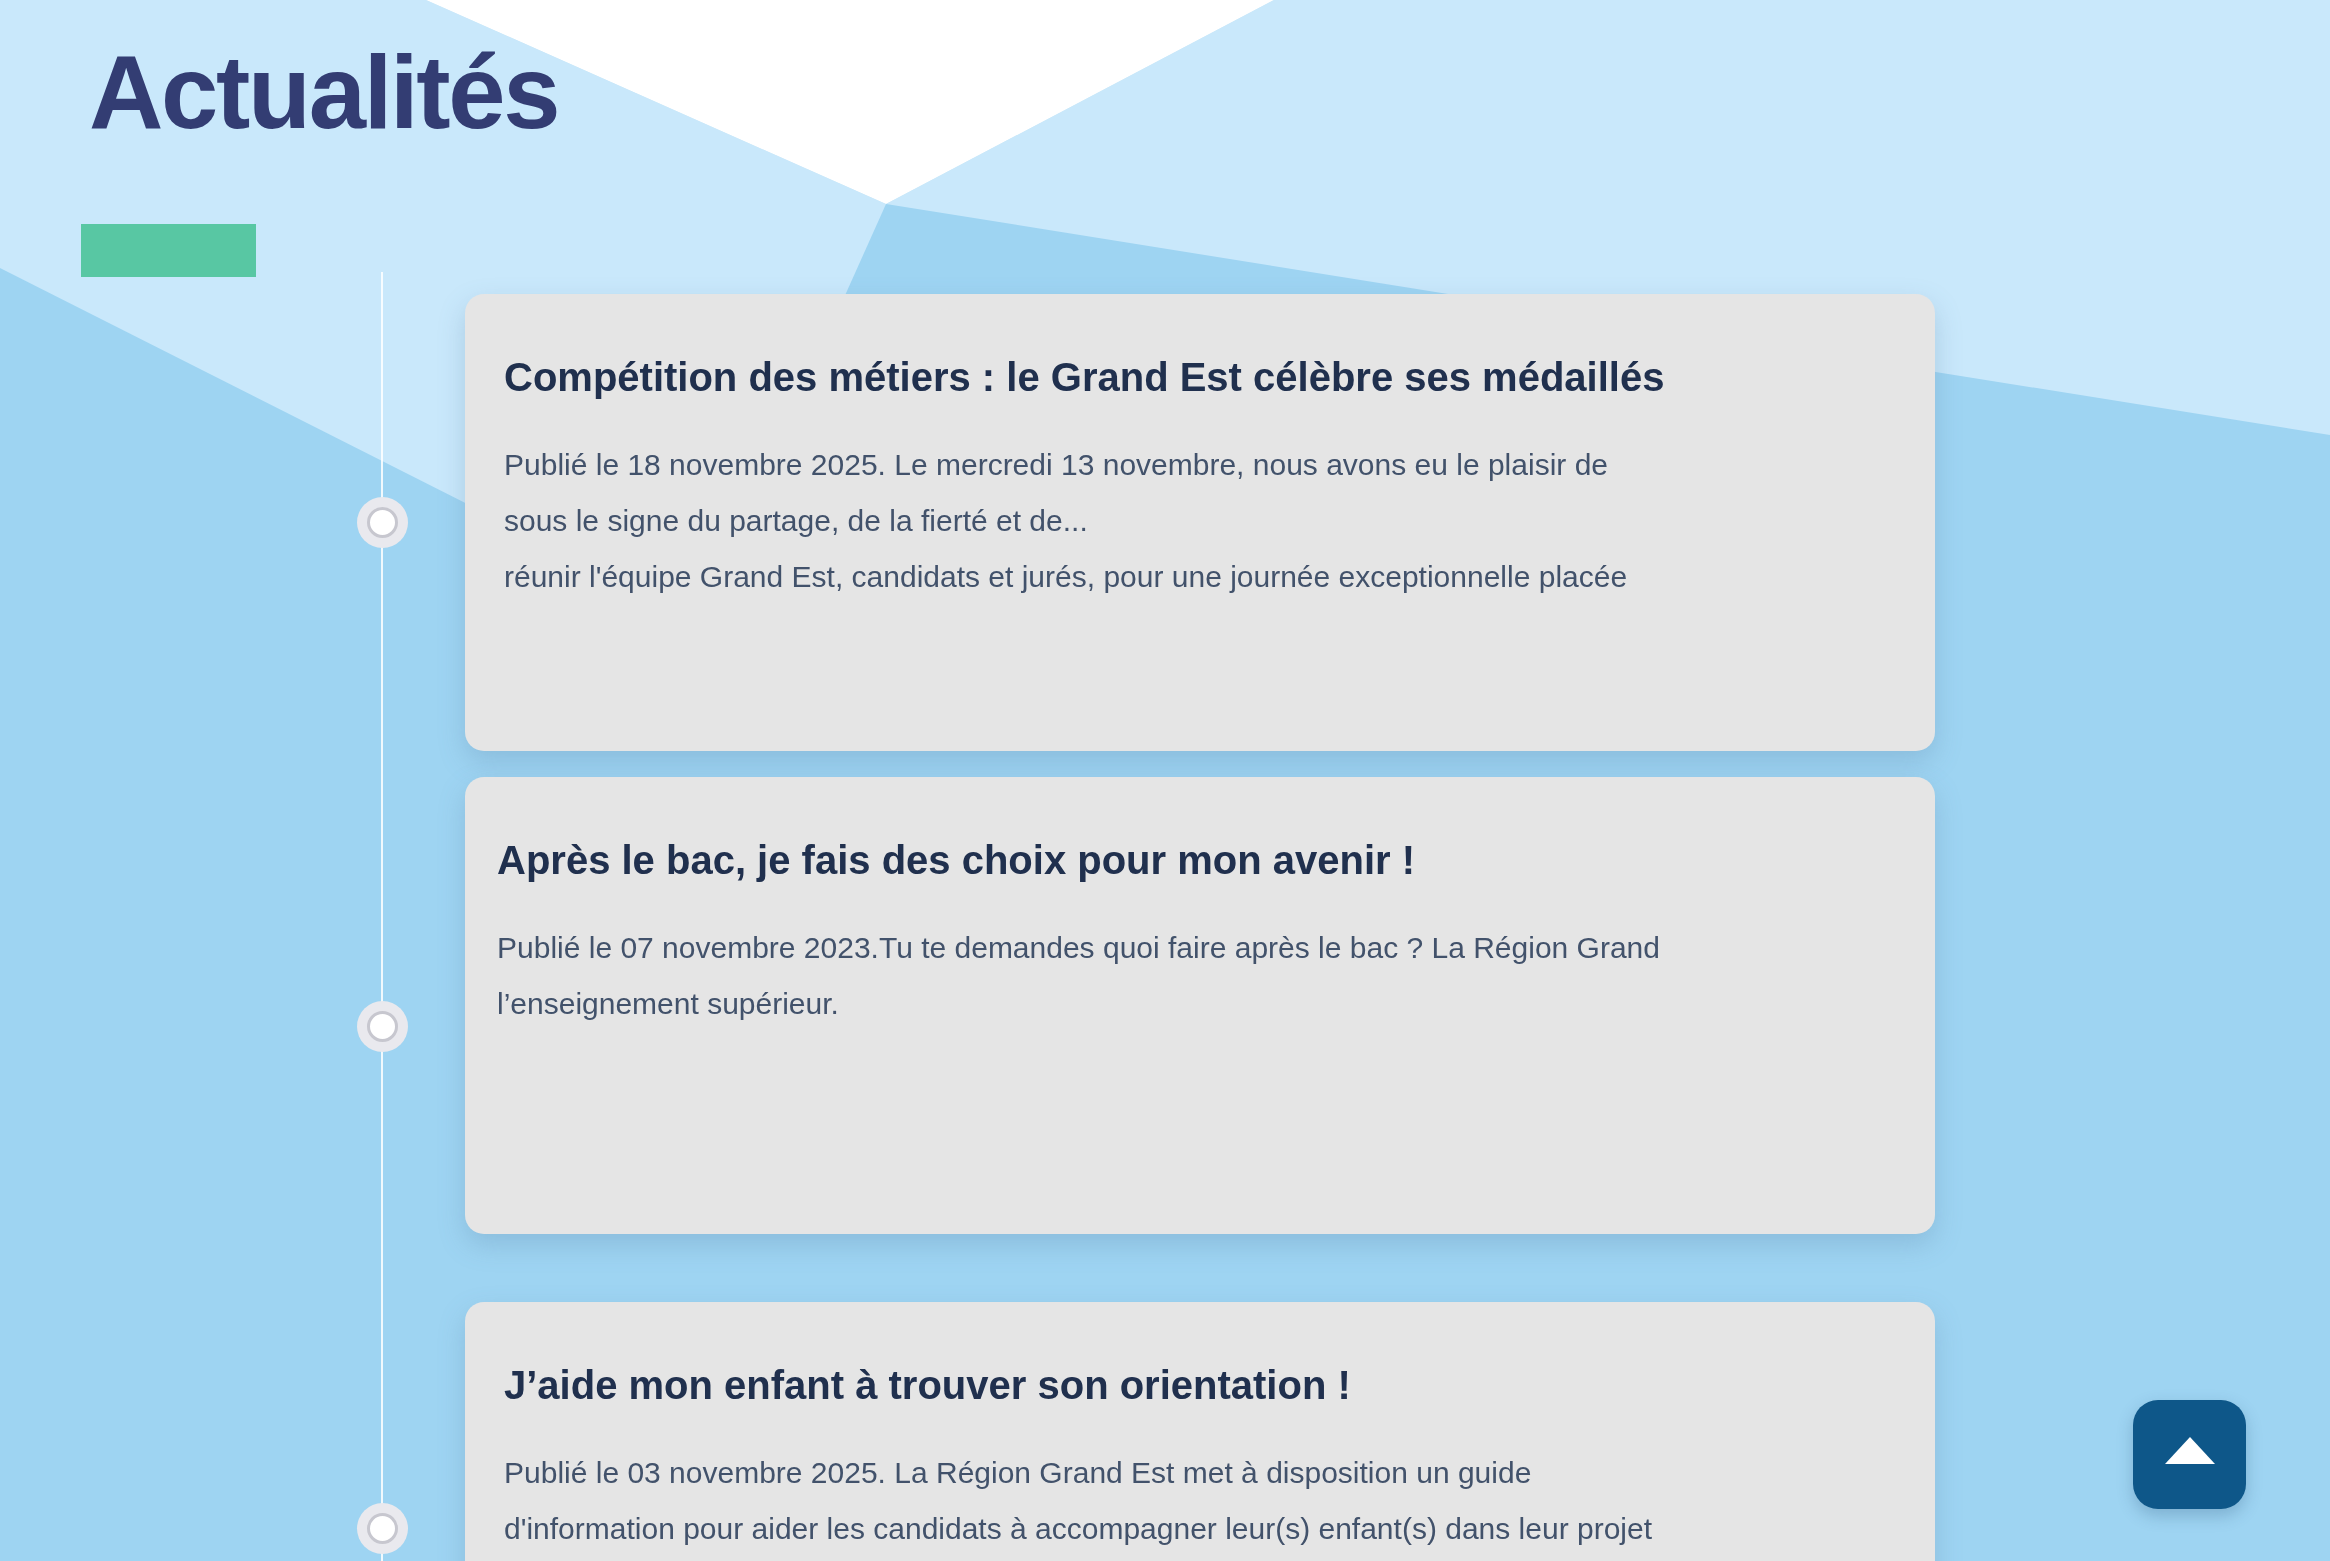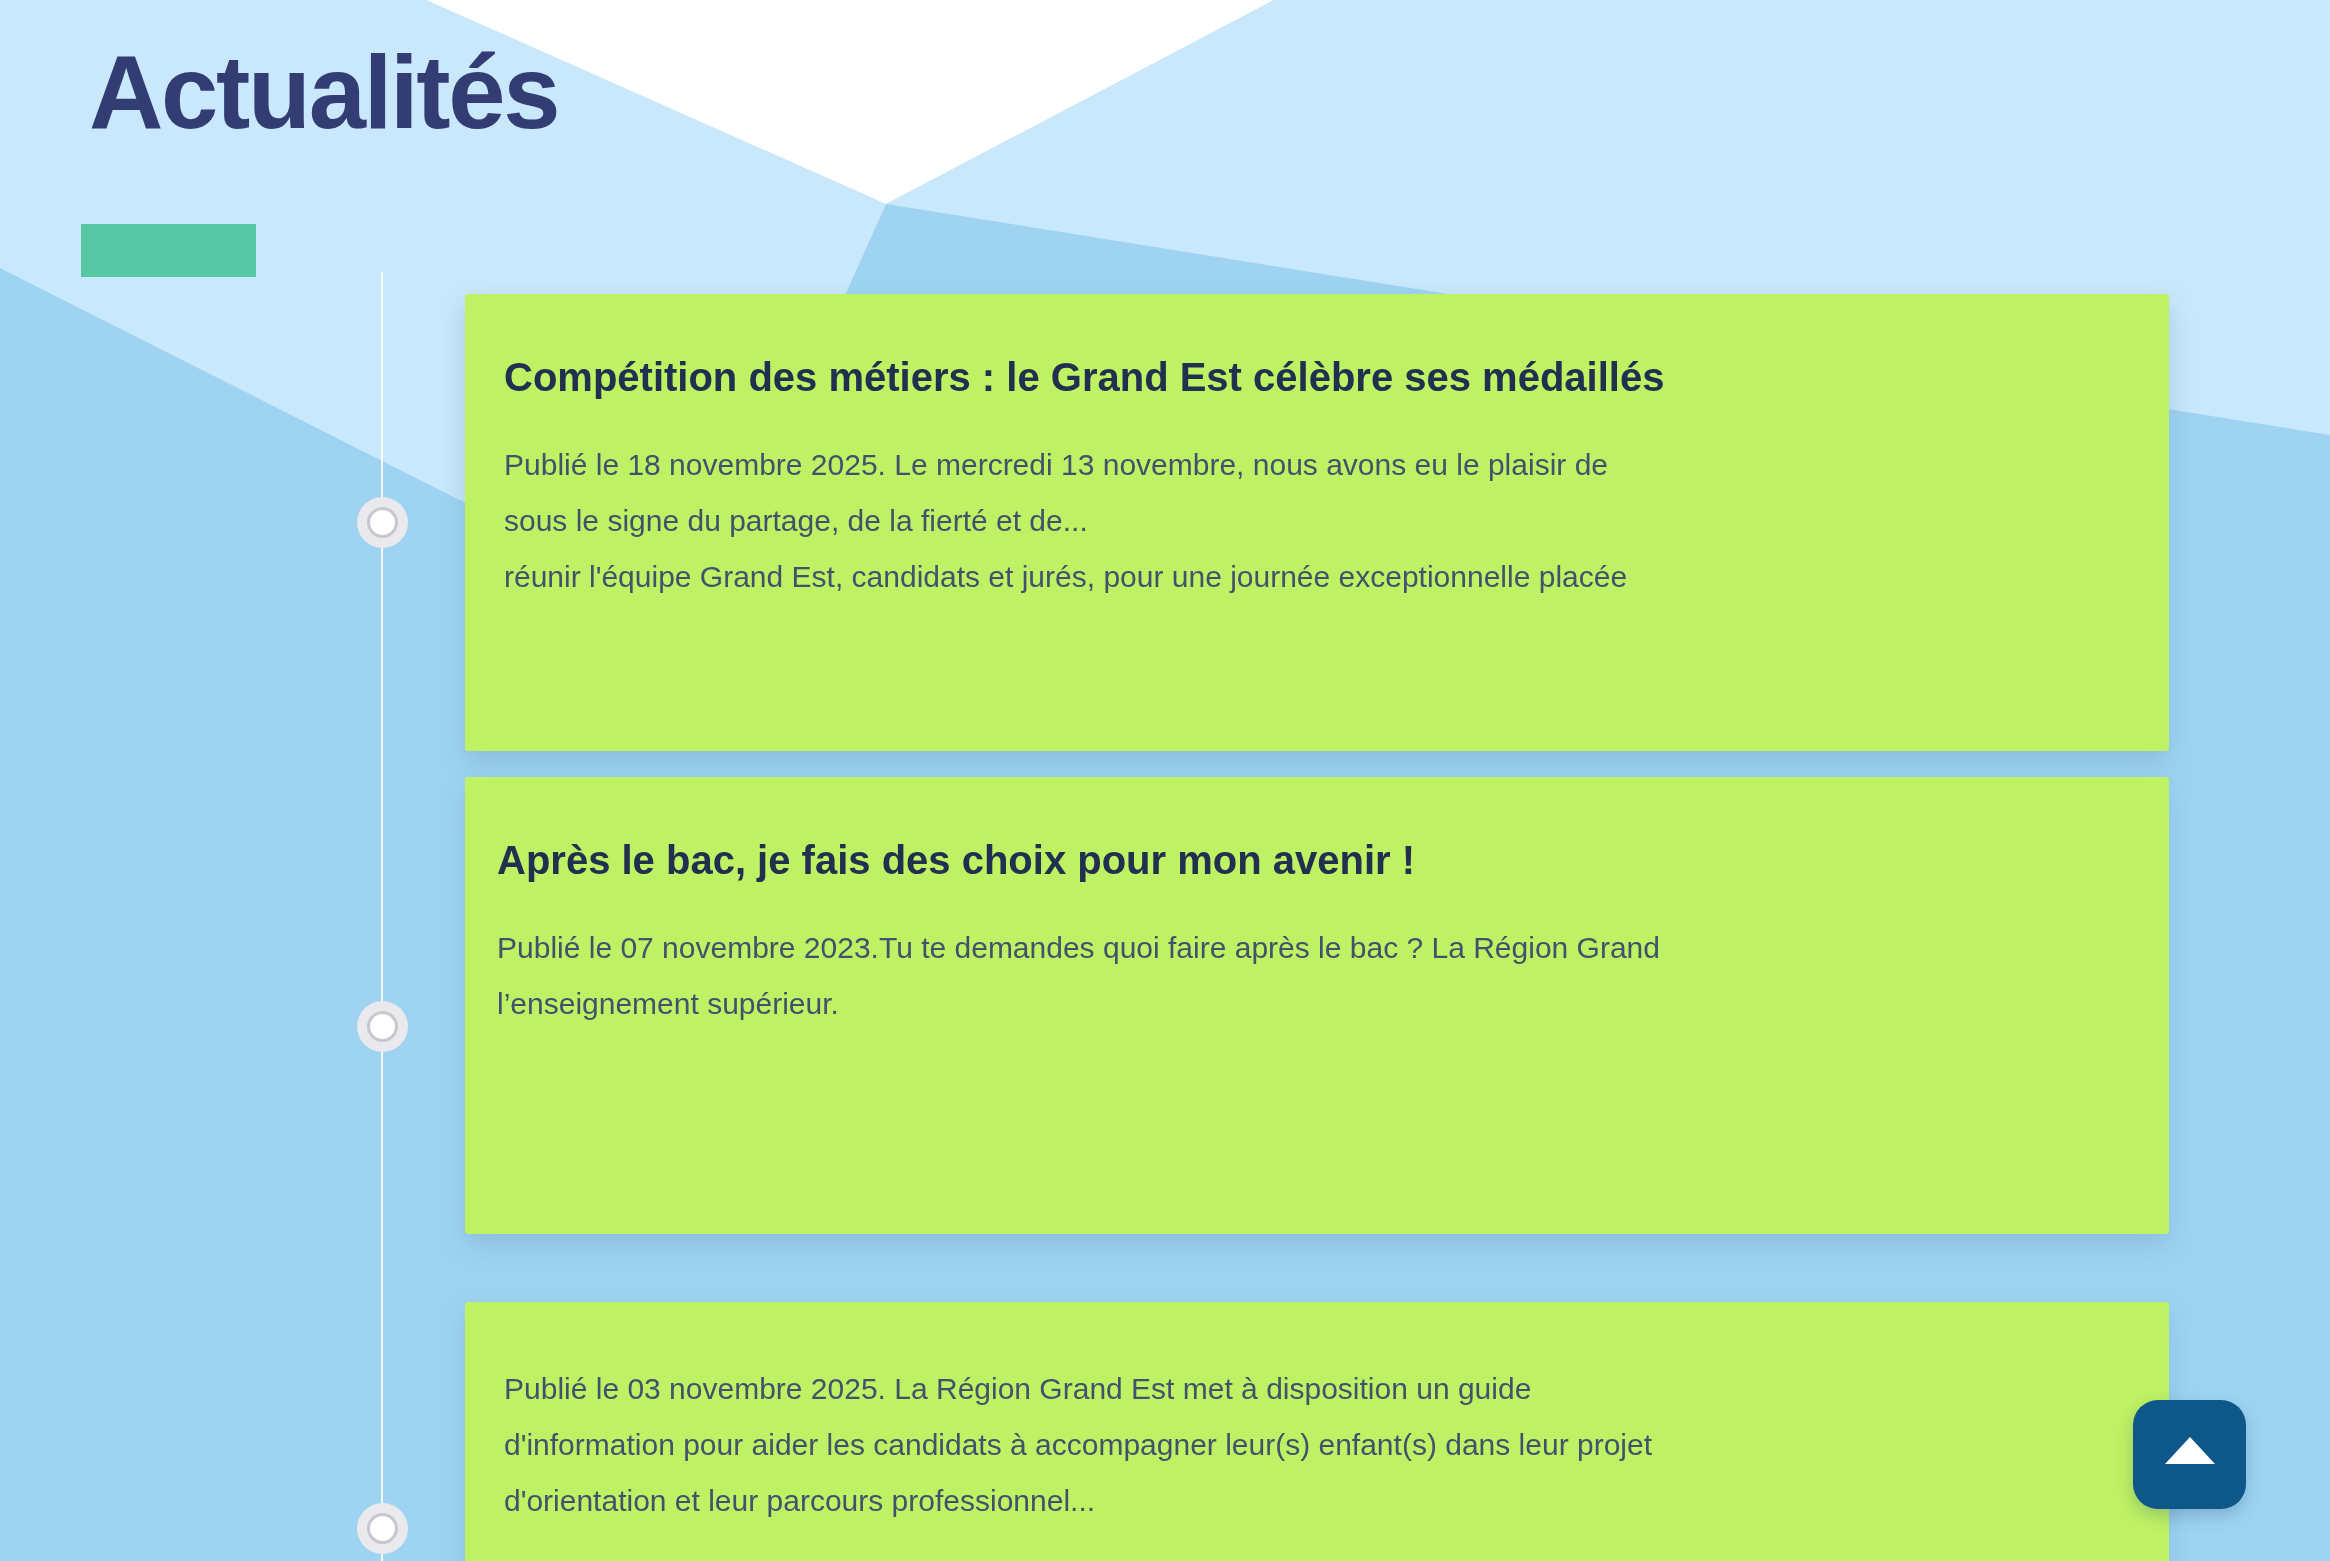--- a/index.html
+++ b/index.html
@@ -44,22 +44,22 @@
     background:#e9e9ee;
     display:flex;align-items:center;justify-content:center;
   }
   .marker::after{
     content:"";width:25px;height:25px;border-radius:50%;
     background:#ffffff;border:3.9px solid #c7c7cf;
   }
   .m1{top:497px;} .m2{top:1001px;} .m3{top:1503px;}
   
   .card{
-    position:absolute;left:465px;width:1704px;
-    background:#bef264;border-radius:3px;
+    position:absolute;left:465px;width:1470px;
+    background:#e5e5e5;border-radius:19px;
     box-shadow:0 11px 26.4px rgba(90,130,165,.28);
     padding:59px 47px 0 39px;box-sizing:border-box;
     cursor:pointer;
   }
   .c1{top:294px;height:457px;}
   .c2{top:777px;height:457px;padding-left:32px;}
   .c3{top:1302px;height:500px;}
   .card h2{
     margin:0 0 36px 0;
     font-size:40px;line-height:48px;font-weight:bold;
@@ -108,20 +108,21 @@
     <p class="line">réunir l'équipe Grand Est, candidats et jurés, pour une journée exceptionnelle placée</p>
   </article>
 
   <article class="card c2">
     <h2>Après le bac, je fais des choix pour mon avenir !</h2>
     <p class="line">Publié le 07 novembre 2023.Tu te demandes quoi faire après le bac ? La Région Grand</p>
     <p class="line">l’enseignement supérieur.</p>
   </article>
 
   <article class="card c3">
+    <h2>J’aide mon enfant à trouver son orientation !</h2>
     <p class="line">Publié le 03 novembre 2025. La Région Grand Est met à disposition un guide</p>
     <p class="line">d'information pour aider les candidats à accompagner leur(s) enfant(s) dans leur projet</p>
     <p class="line">d'orientation et leur parcours professionnel...</p>
   </article>
 
   <button class="scroll-top">
     <span class="tri"></span>
   </button>
 
 </div>

